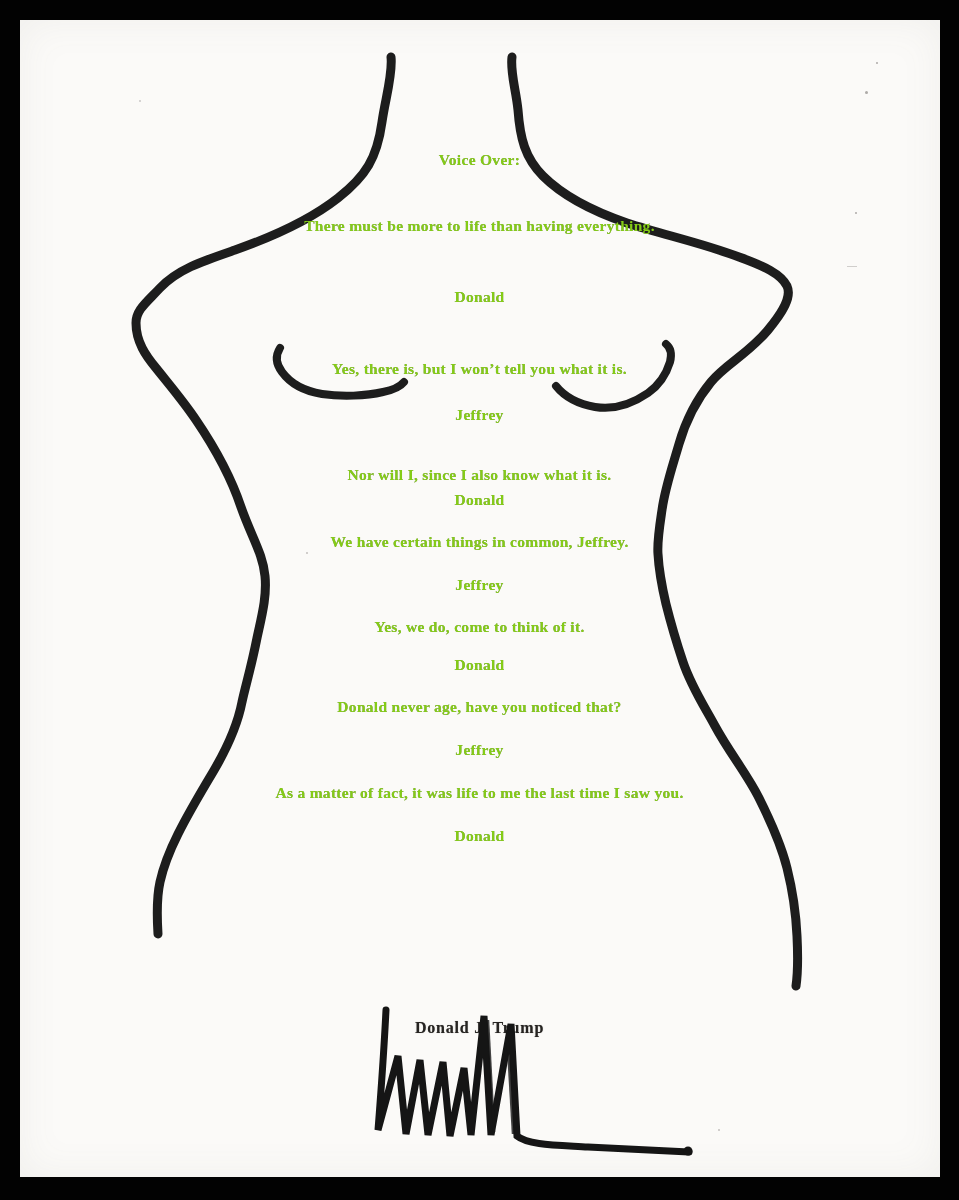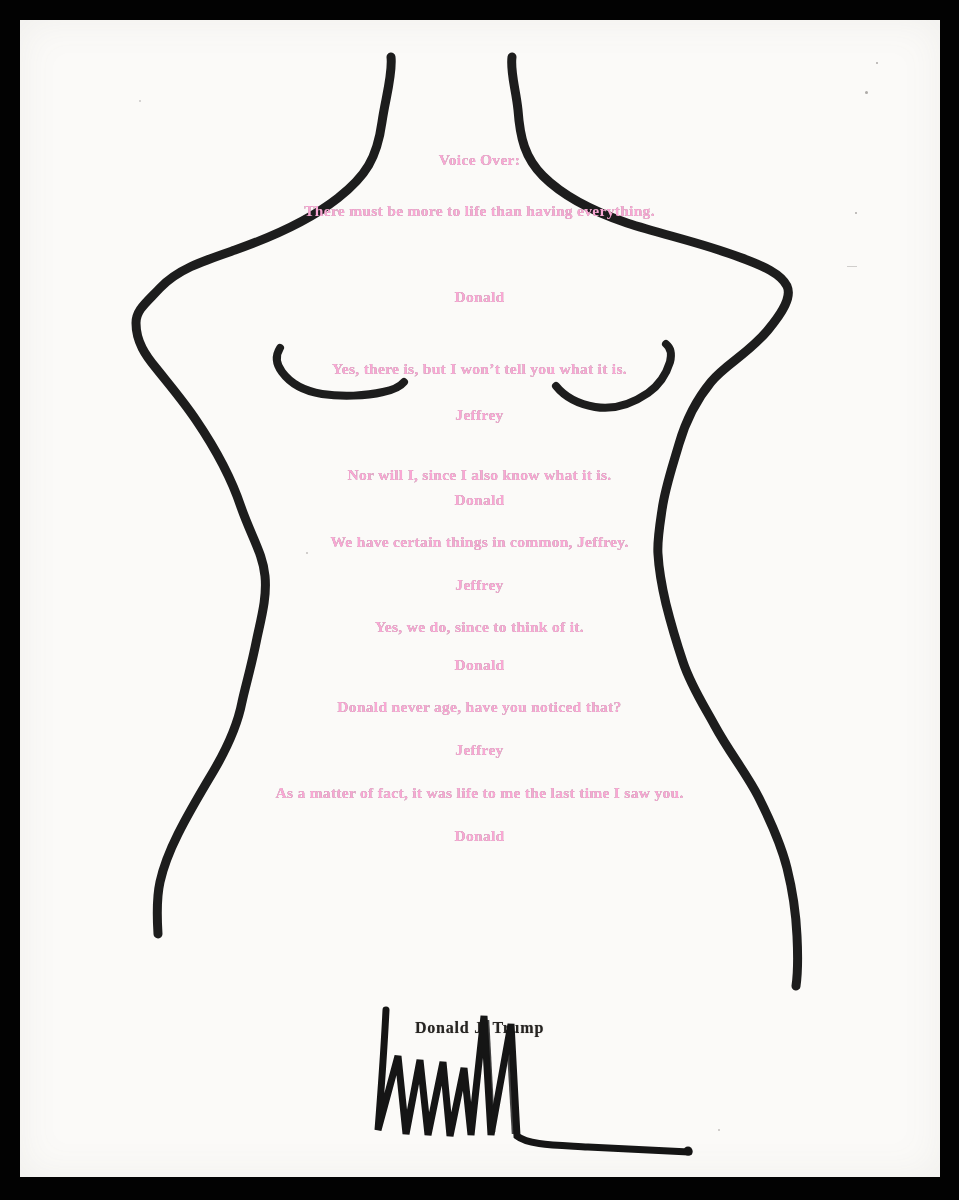--- a/index.html
+++ b/index.html
@@ -24,21 +24,21 @@
     position:absolute; left:0; top:0;
     width:959px; height:1200px;
     display:block;
   }
   .tl{
     position:absolute; left:0; width:100%;
     text-align:center;
     font-weight:700;
     font-size:15.5px;
     line-height:22px;
-    color:#f9a8d4;
+    color:#84cc16;
     letter-spacing:0.3px;
     text-shadow:0 0 0.6px rgba(45,42,40,0.55);
     white-space:nowrap;
   }
   .tl.wrap{
     left:calc(50% - 320px);
     width:640px;
     white-space:normal;
   }
   .tl.typed{
@@ -107,29 +107,29 @@
            C 393,390 400,387 404,382"></path>
 
       <path stroke-width="8" stroke-linecap="round" d="M 556,386
            C 564,396 578,404 595,407
            C 613,410 632,404 648,393
            C 658,386 666,375 670,362
            C 672,354 671,348 666,344"></path>
     </svg>
 
     <div class="tl" style="top:149px">Voice Over:</div>
-    <div class="tl" style="top:200px">There must be more to life than having everything.</div>
+    <div class="tl" style="top:215px">There must be more to life than having everything.</div>
     <div class="tl" style="top:286px">Donald</div>
     <div class="tl" style="top:358px">Yes, there is, but I won’t tell you what it is.</div>
     <div class="tl" style="top:404px">Jeffrey</div>
     <div class="tl" style="top:464px">Nor will I, since I also know what it is.</div>
     <div class="tl" style="top:489px">Donald</div>
     <div class="tl" style="top:531px">We have certain things in common, Jeffrey.</div>
     <div class="tl" style="top:574px">Jeffrey</div>
-    <div class="tl" style="top:616px">Yes, we do, since to think of it.</div>
+    <div class="tl" style="top:616px">Yes, we do, come to think of it.</div>
     <div class="tl" style="top:654px">Donald</div>
     <div class="tl" style="top:696px">Donald never age, have you noticed that?</div>
     <div class="tl" style="top:739px">Jeffrey</div>
     <div class="tl" style="top:782px">As a matter of fact, it was life to me the last time I saw you.</div>
     <div class="tl" style="top:825px">Donald</div>
     <div class="tl typed" style="top:1017px">Donald J. Trump</div>
 
     <svg class="art" viewBox="0 0 959 1200" fill="none" stroke="#151515">
       <path stroke-width="7" stroke-linecap="round" d="M 386,1010
            C 384,1050 381,1092 378,1130

